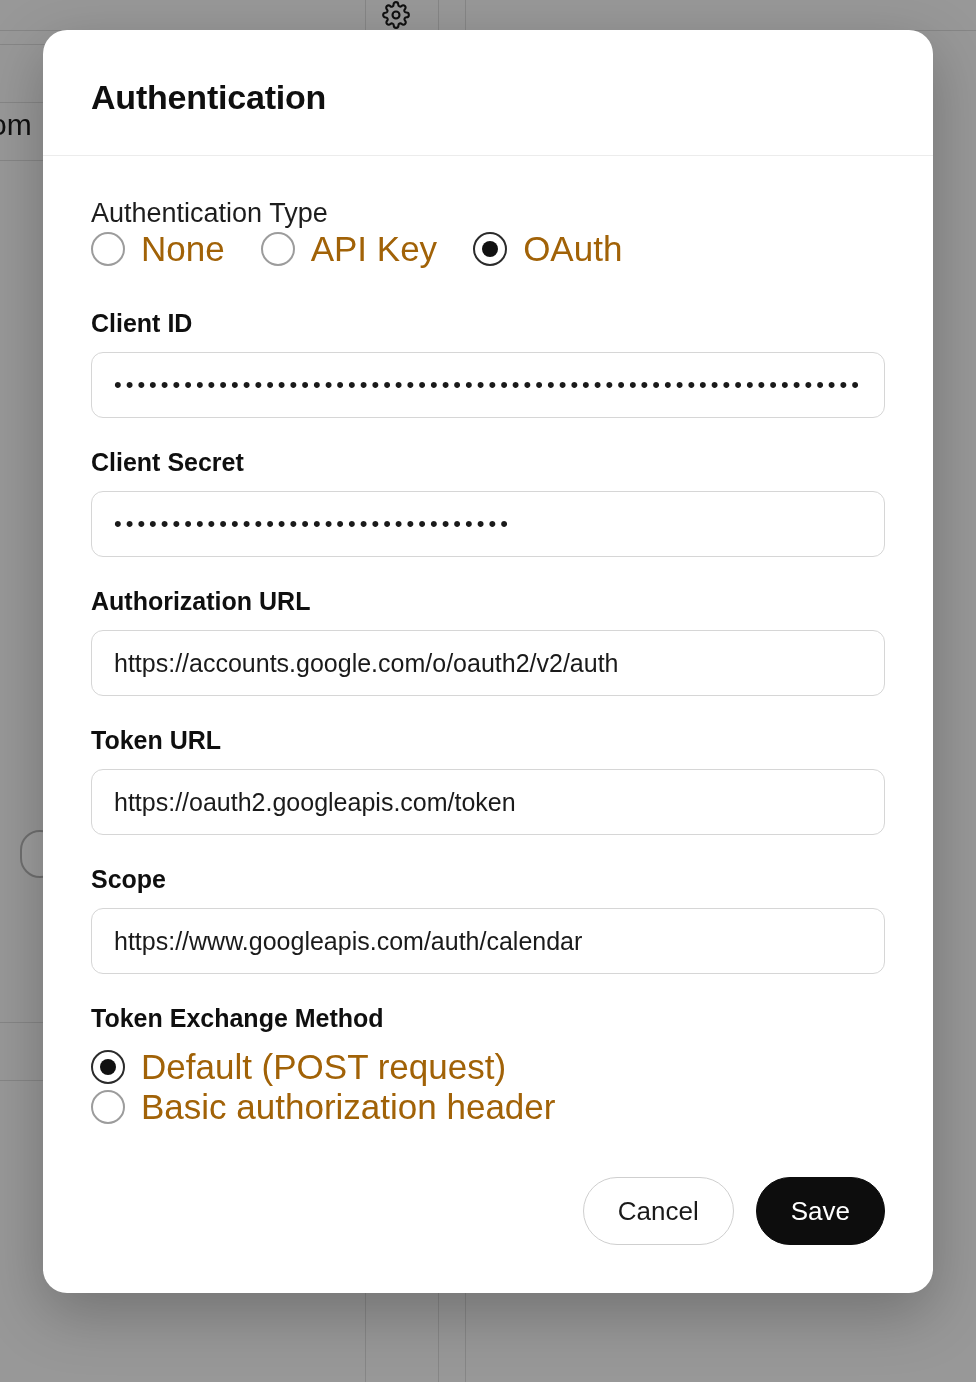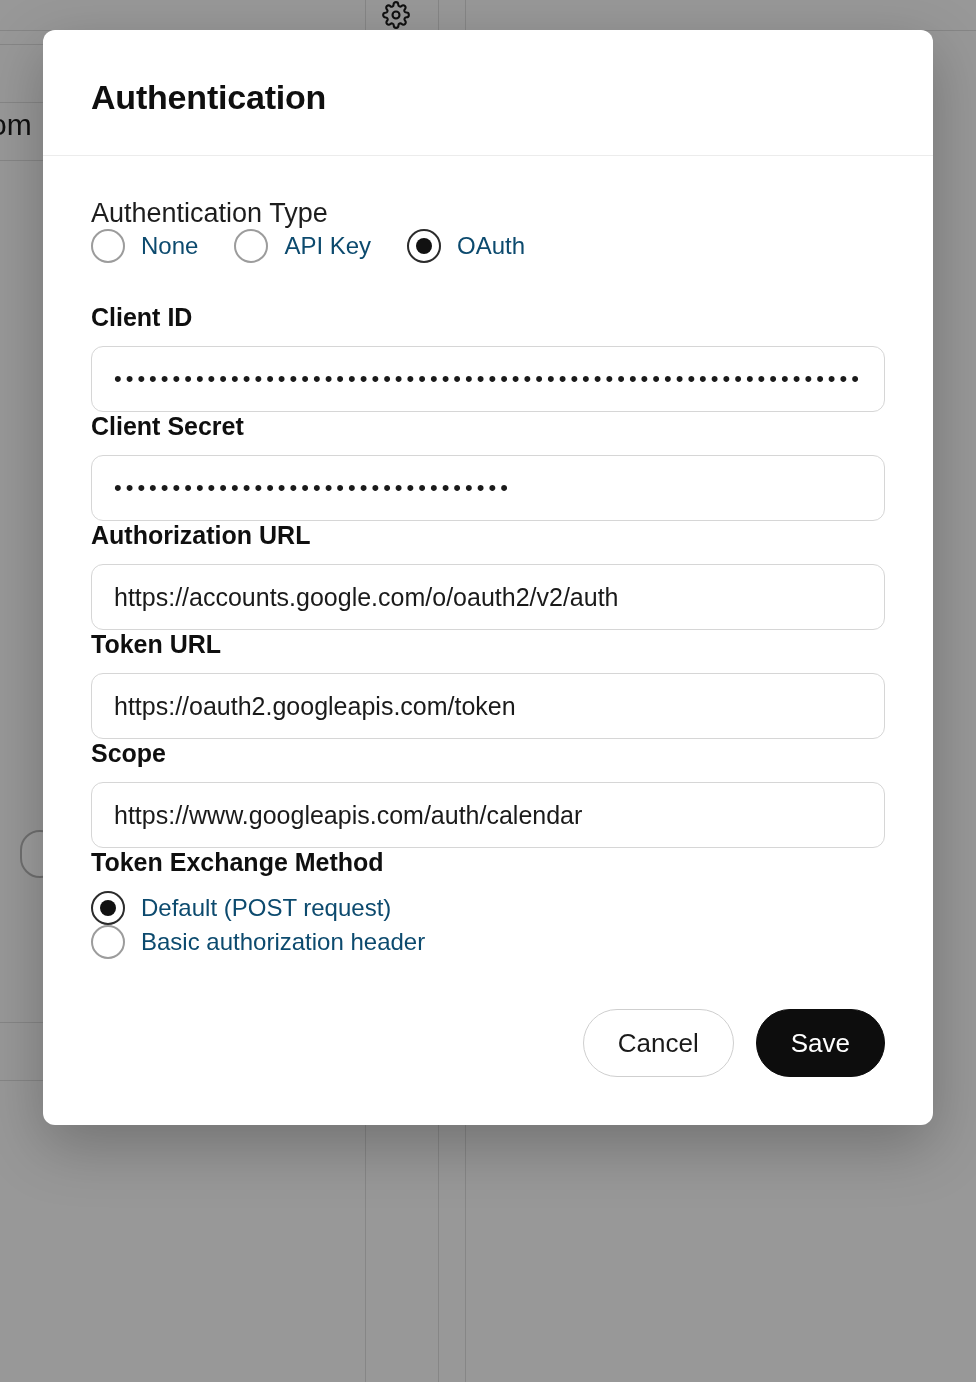--- a/index.html
+++ b/index.html
@@ -36,21 +36,21 @@
       position: absolute; inset: 0;
       background: rgba(0,0,0,0.38);
     }
 
     
     .modal {
       position: absolute;
       left: 43px; top: 30px;
       width: 890px;
       background: #fff;
-      border-radius: 12px;
+      border-radius: 24px;
       box-shadow: 0 20px 60px rgba(0,0,0,0.25);
       overflow: hidden;
     }
     .modal-header {
       padding: 48px 48px 38px 48px;
       border-bottom: 1px solid #ececec;
     }
     .modal-title {
       font-size: 34px;
       font-weight: 700;
@@ -64,20 +64,21 @@
     .section-label {
       font-size: 27px;
       color: #1d1d1d;
       font-weight: 400;
     }
 
     .field-label {
       font-size: 25px;
       font-weight: 700;
       color: #0f0f0f;
+      margin-top: 30px;
       margin-bottom: 14px;
     }
     .field-label.first { margin-top: 40px; }
 
     .text-input {
       width: 100%;
       height: 66px;
       border: 1px solid #d6d6d6;
       border-radius: 12px;
       padding: 0 22px;
@@ -87,21 +88,21 @@
       font-family: inherit;
     }
     input[type="password"].text-input { letter-spacing: 4px; font-size: 22px; }
 
     
     .radio-row { display: flex; gap: 36px; align-items: center; }
     .radio-stack { display: flex; flex-direction: column; margin-top: 12px; }
     .radio-item {
       display: flex; align-items: center; gap: 16px;
       cursor: pointer;
-      font-size: 24px; color: #0c4a6e;
+      font-size: 35px; color: #a16207;
     }
     .radio-circle {
       width: 34px; height: 34px; border-radius: 50%;
       border: 2.5px solid #9c9c9c;
       display: inline-flex; align-items: center; justify-content: center;
       flex-shrink: 0;
       background: #fff;
     }
     .radio-item.selected .radio-circle { border-color: #2b2b2b; }
     .radio-dot {

